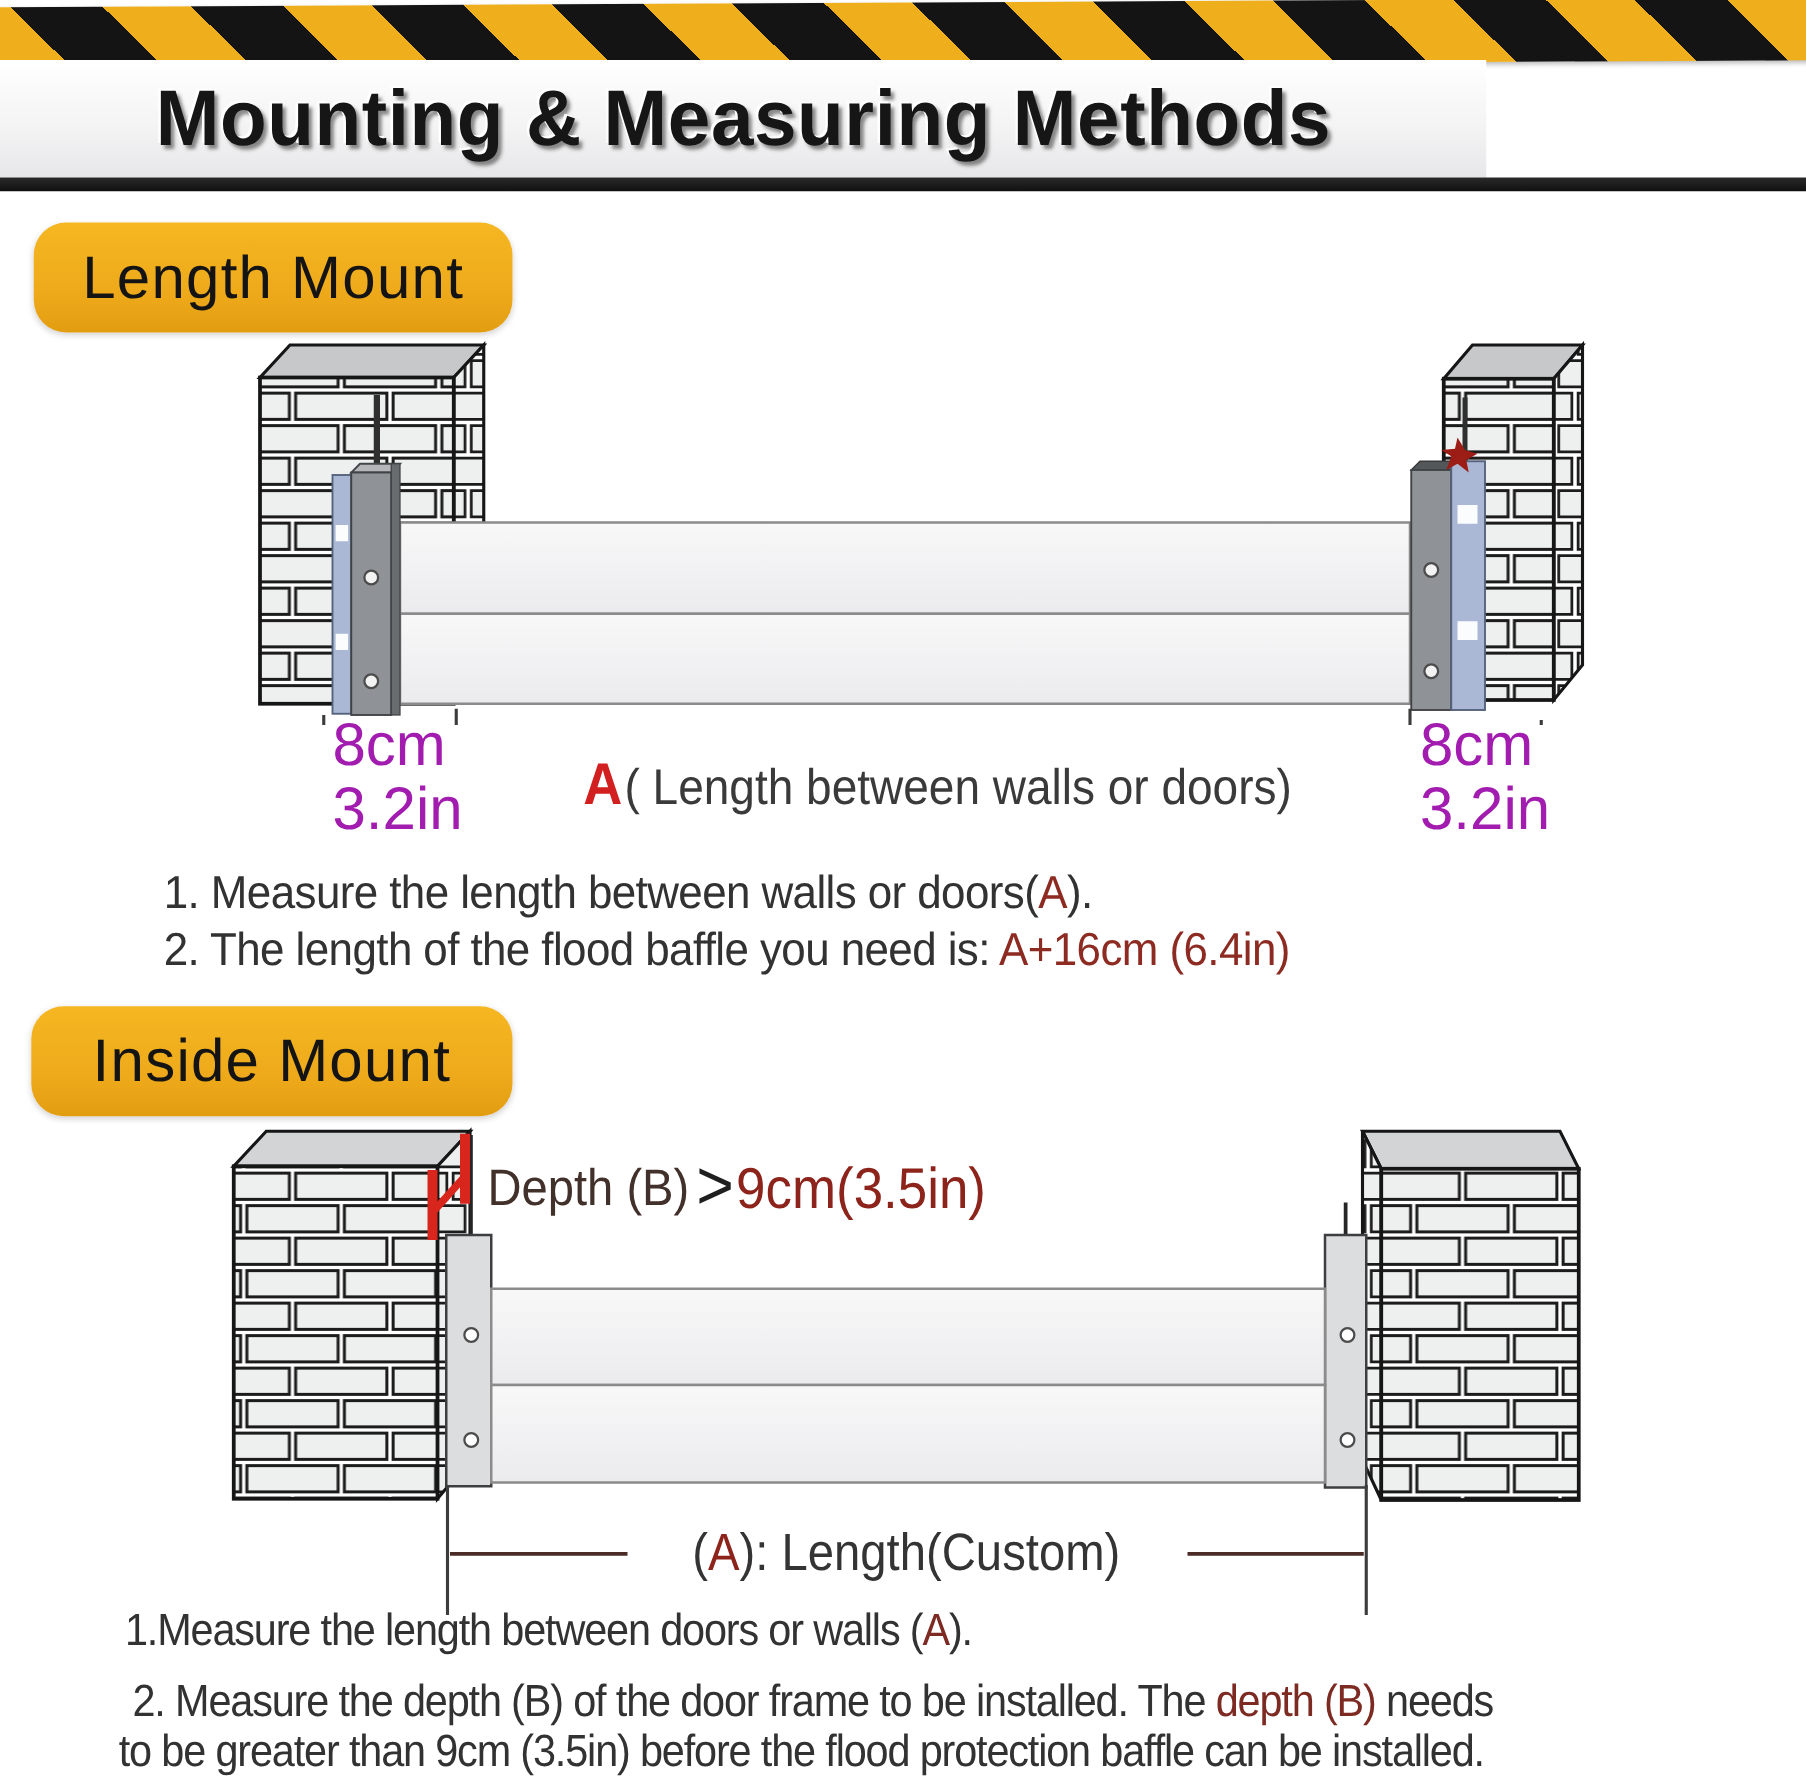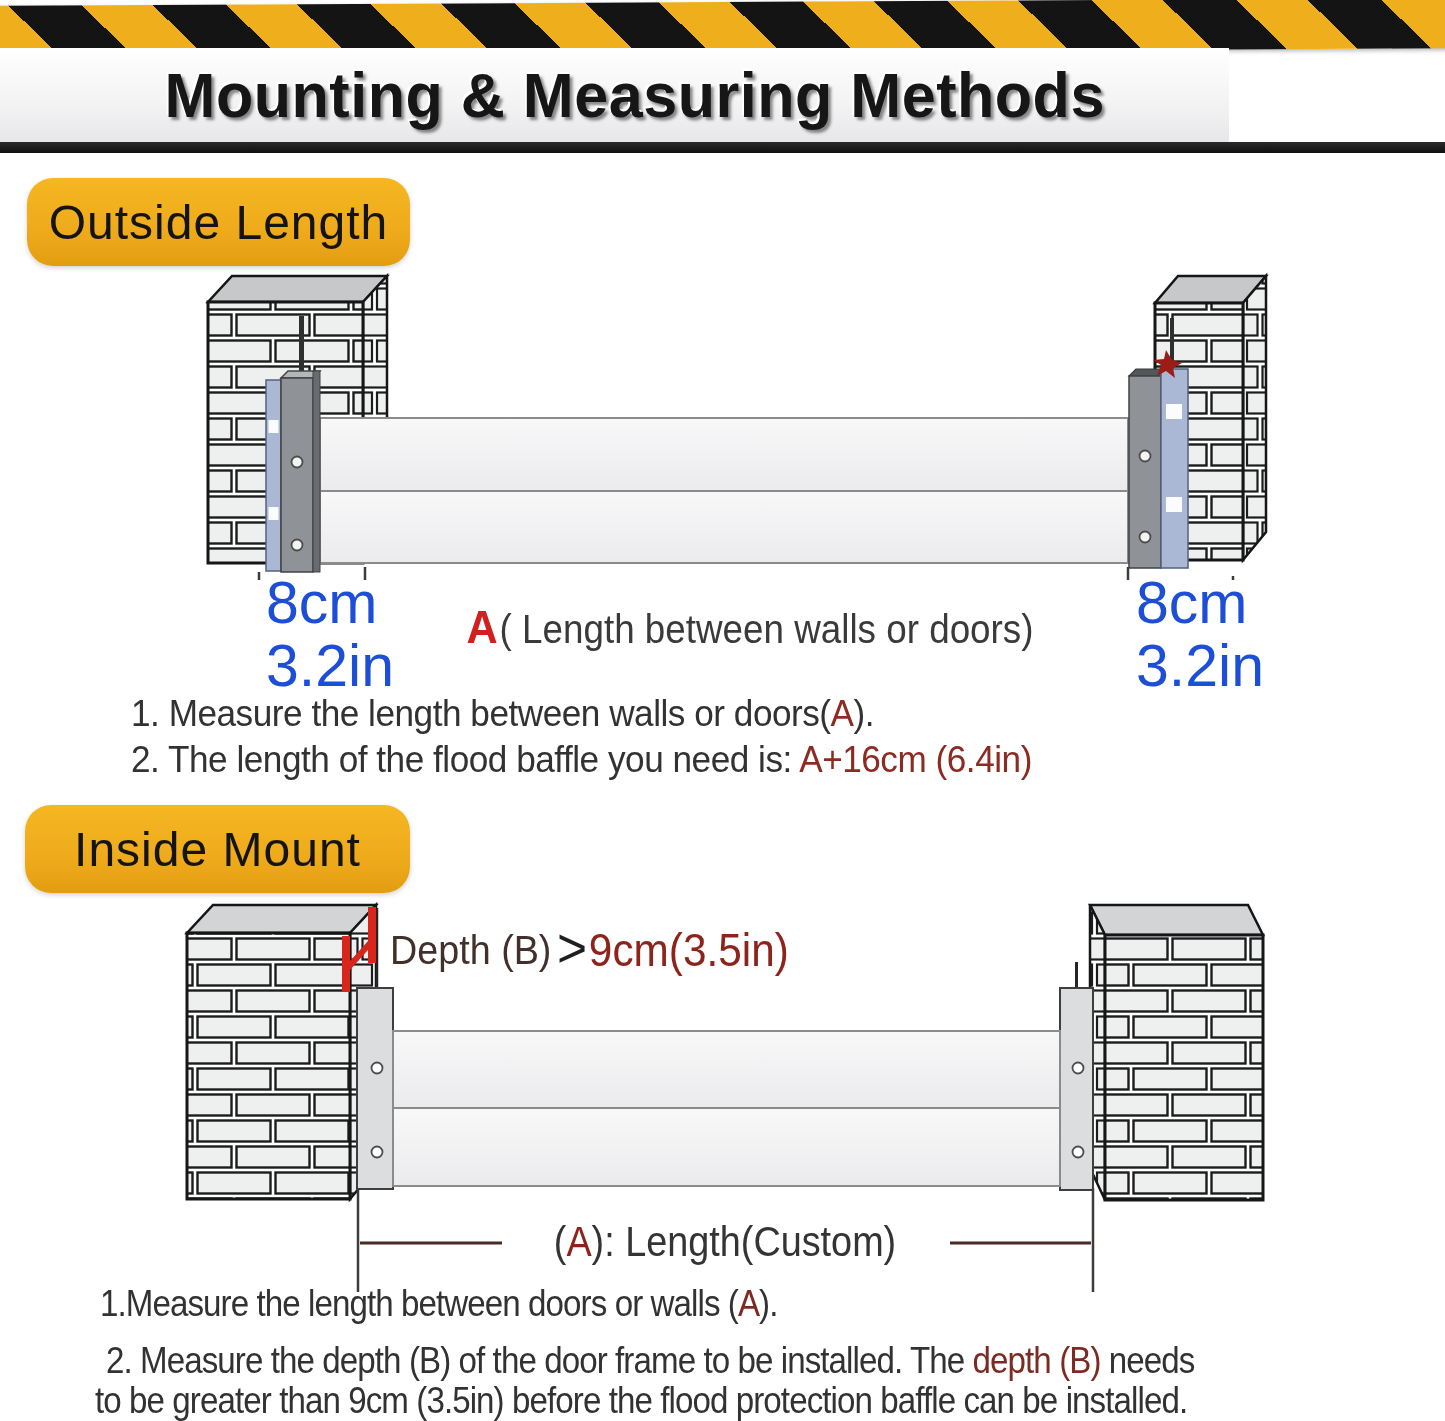--- a/index.html
+++ b/index.html
@@ -10,21 +10,21 @@
   
   .hazard-tape{
     position:absolute;left:-12px;top:2px;width:1475px;height:50px;
     background:repeating-linear-gradient(45deg,#efae1b 0 50px,#141414 50px 102px);
     transform:rotate(-0.3deg);
     box-shadow:0 2px 4px rgba(0,0,0,.28);
   }
   .title-band{
     position:absolute;left:0;top:48px;width:1189px;height:94px;
     background:linear-gradient(180deg,#ffffff 0%,#f4f4f5 55%,#e7e7e9 100%);
-    display:flex;align-items:center;justify-content:center;padding-left:40px;
+    display:flex;align-items:center;justify-content:center;
   }
   .page-title{
     font-size:63px;font-weight:bold;letter-spacing:.5px;color:#161616;white-space:nowrap;
     text-shadow:-2px -2px 0 #ffffff, 3px 3px 3px rgba(45,45,45,.55);
     transform:scaleX(.97);
   }
   .title-underline{
     position:absolute;left:0;top:142px;width:1445px;height:11px;
     background:linear-gradient(180deg,#2a2a2a,#101010);
   }
@@ -34,21 +34,21 @@
     background:linear-gradient(180deg,#f5b722 0%,#eda81a 70%,#e29c10 100%);
     border-radius:26px;color:#141414;font-size:48px;letter-spacing:1px;
     box-shadow:0 2px 5px rgba(0,0,0,.18);white-space:nowrap;
   }
   #badge-outside{left:27px;top:178px;width:383px;height:88px;}
   #badge-inside{left:25px;top:805px;width:385px;height:88px;text-align:center;}
   
   svg.diagram{position:absolute;}
   
   .lbl{position:absolute;white-space:nowrap;line-height:1.06;}
-  .offset-lbl{font-size:59px;color:#1d4ed8;}
+  .offset-lbl{font-size:48px;color:#a21caf;}
   .span-lbl{display:flex;align-items:baseline;justify-content:center;transform:scaleX(.92);}
   .span-a{font-size:47px;font-weight:bold;color:#d21f1f;padding-right:2px;}
   .span-rest{font-size:40px;color:#3a3a3a;}
   .steps{font-size:37px;color:#323232;letter-spacing:-0.5px;transform:scaleX(.95);transform-origin:left top;}
   .steps .red{color:#8d2b22;}
   .depth-lbl{display:flex;align-items:center;transform:scaleX(.92);transform-origin:left center;}
   .depth-name{font-size:41px;color:#42302b;}
   .depth-gt{font-size:56px;color:#1f1f1f;font-weight:400;margin:0 2px 6px 6px;}
   .depth-val{font-size:46px;color:#8d241c;}
   .custom-lbl{display:flex;align-items:baseline;justify-content:center;font-size:42px;color:#343434;transform:scaleX(.9);}
@@ -61,21 +61,21 @@
 
 <div id="page">
 
   <div class="hazard-tape"></div>
   <div class="title-band">
     <div class="page-title">Mounting &amp; Measuring Methods</div>
   </div>
   <div class="title-underline"></div>
 
   <div class="badge" id="badge-outside">
-    <span>Outside Length</span>
+    <span>Length Mount</span>
   </div>
   <div class="badge" id="badge-inside">
     <span>Inside Mount</span>
   </div>
 
   <svg class="diagram" style="left:150px;top:268px;" width="1150" height="312" viewBox="150 268 1150 312">
     <defs>
       <pattern id="bk" width="78" height="52" patternUnits="userSpaceOnUse">
         <rect width="78" height="52" fill="#ffffff"></rect>
         <rect x="2.5" y="2.5" width="73" height="21" fill="#eef0f0" stroke="#1c1c1c" stroke-width="2.4"></rect>

